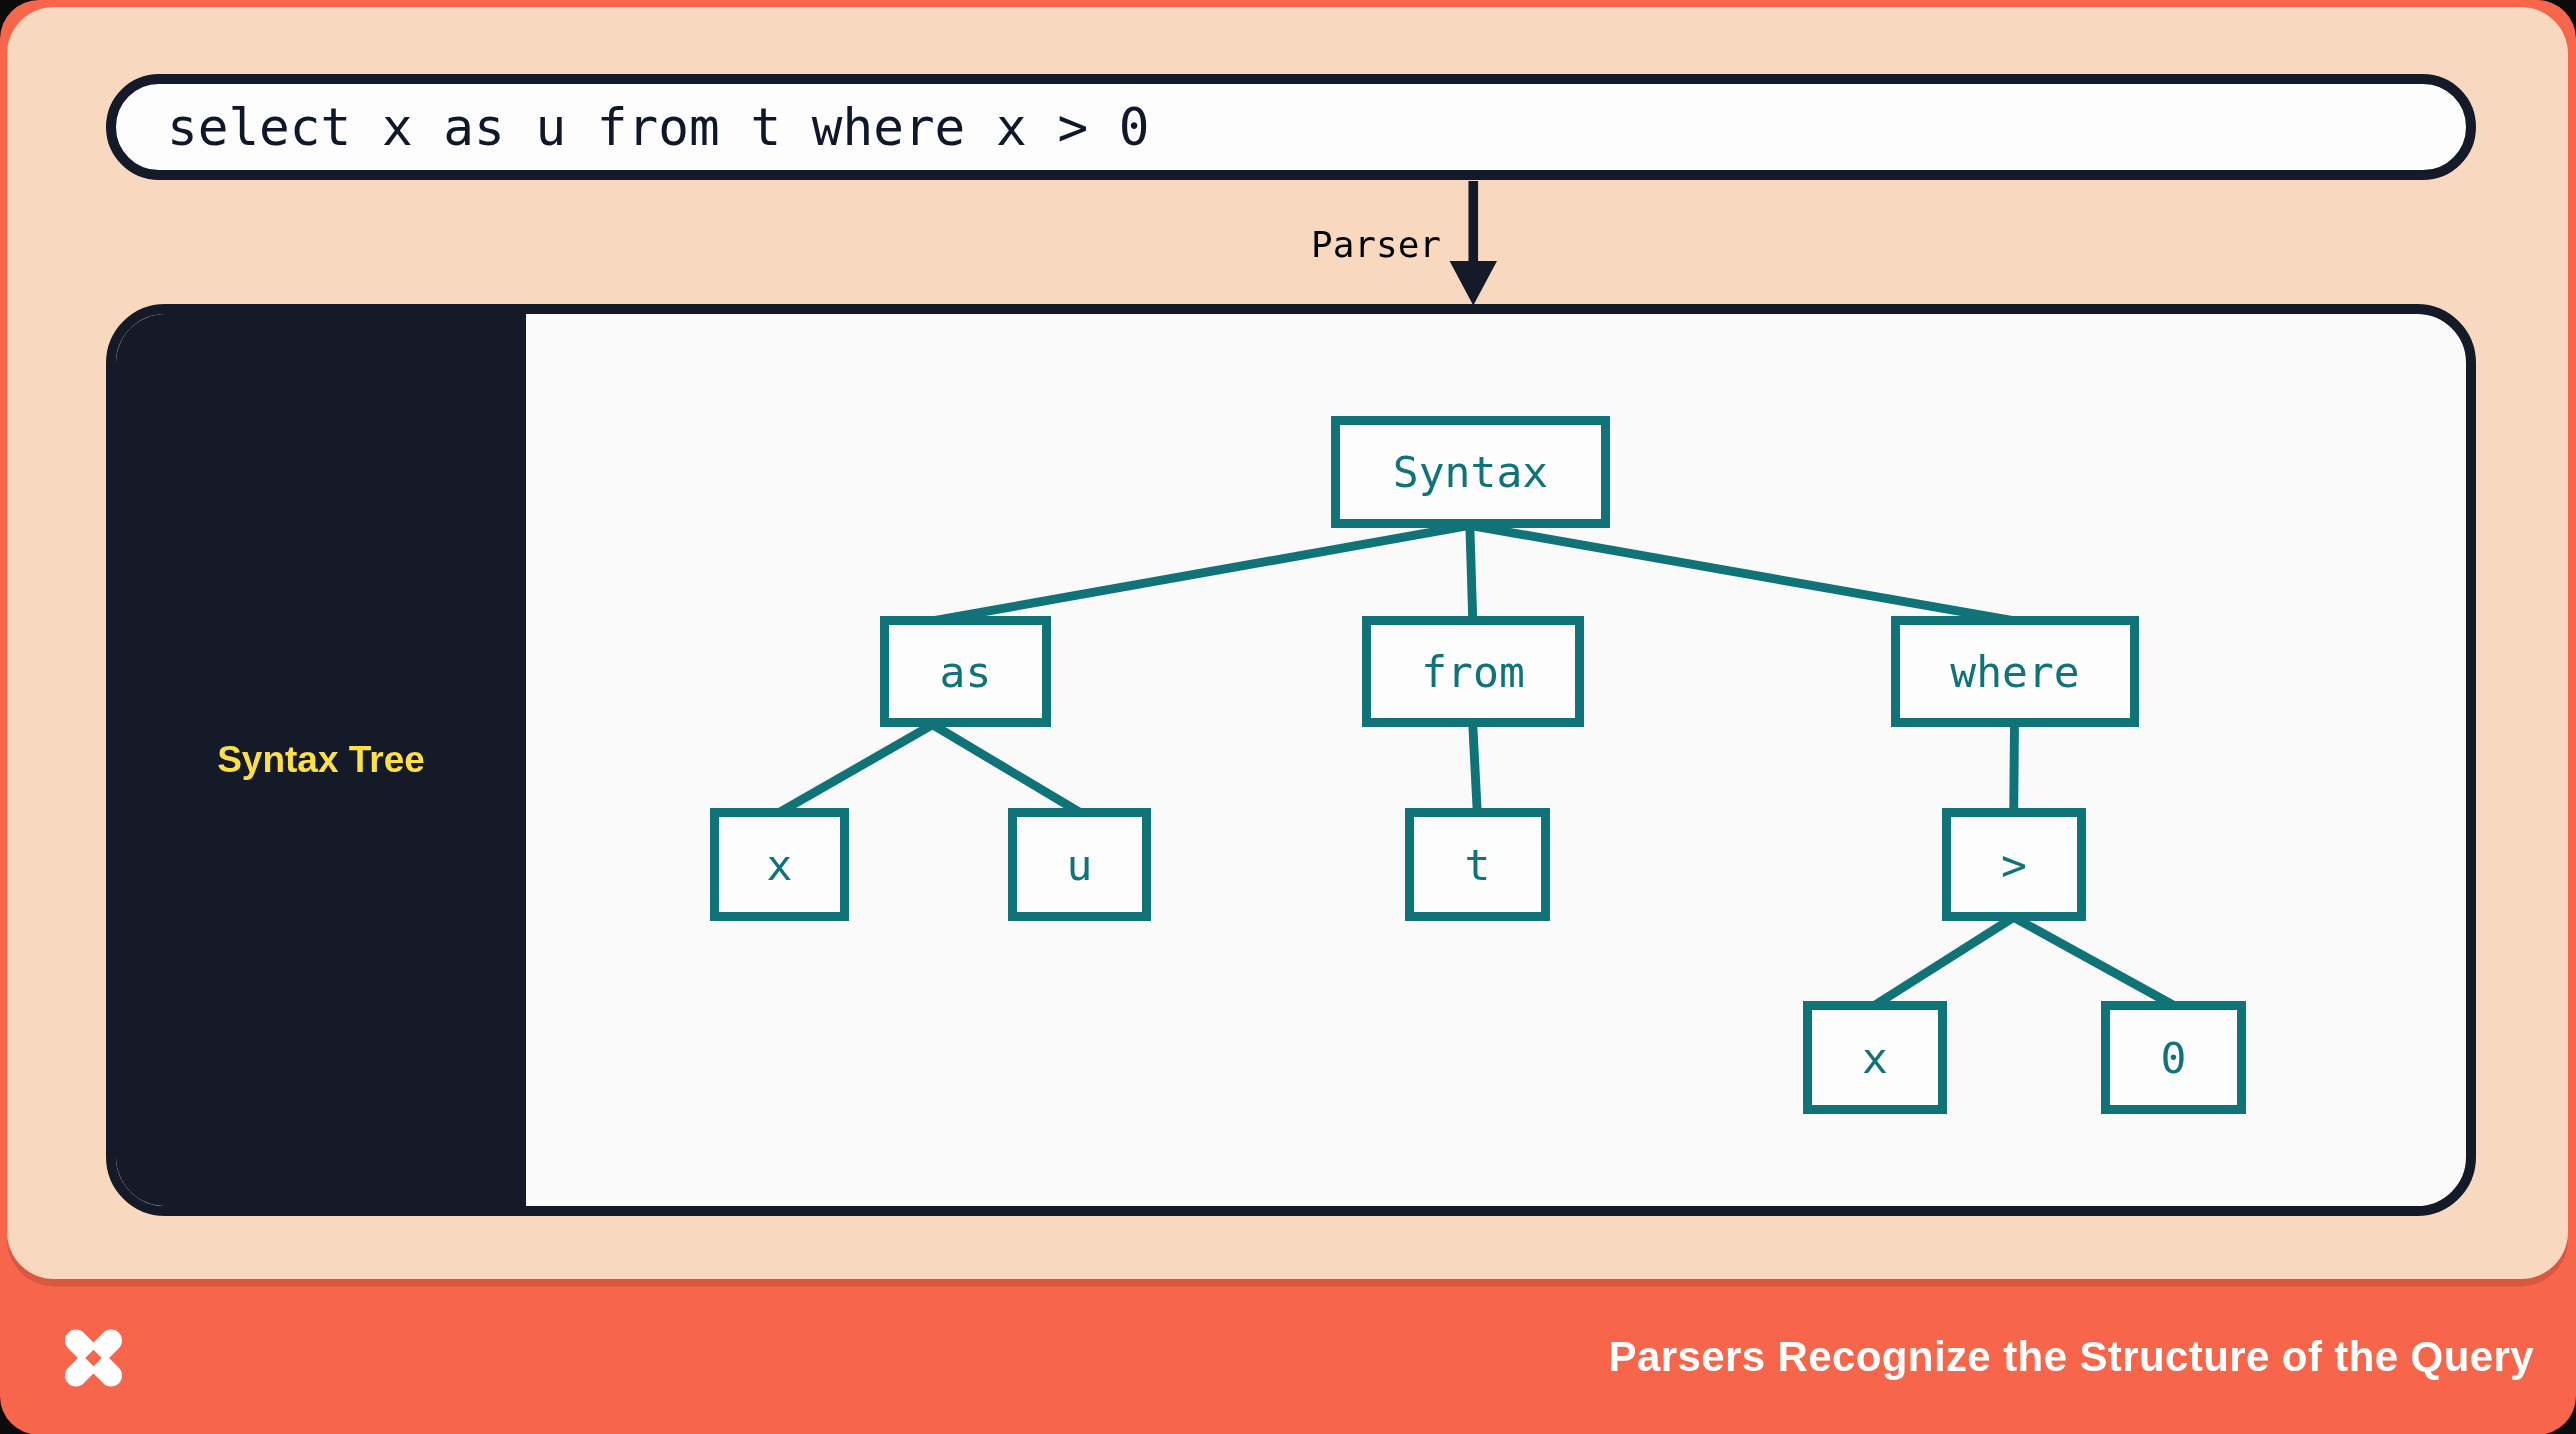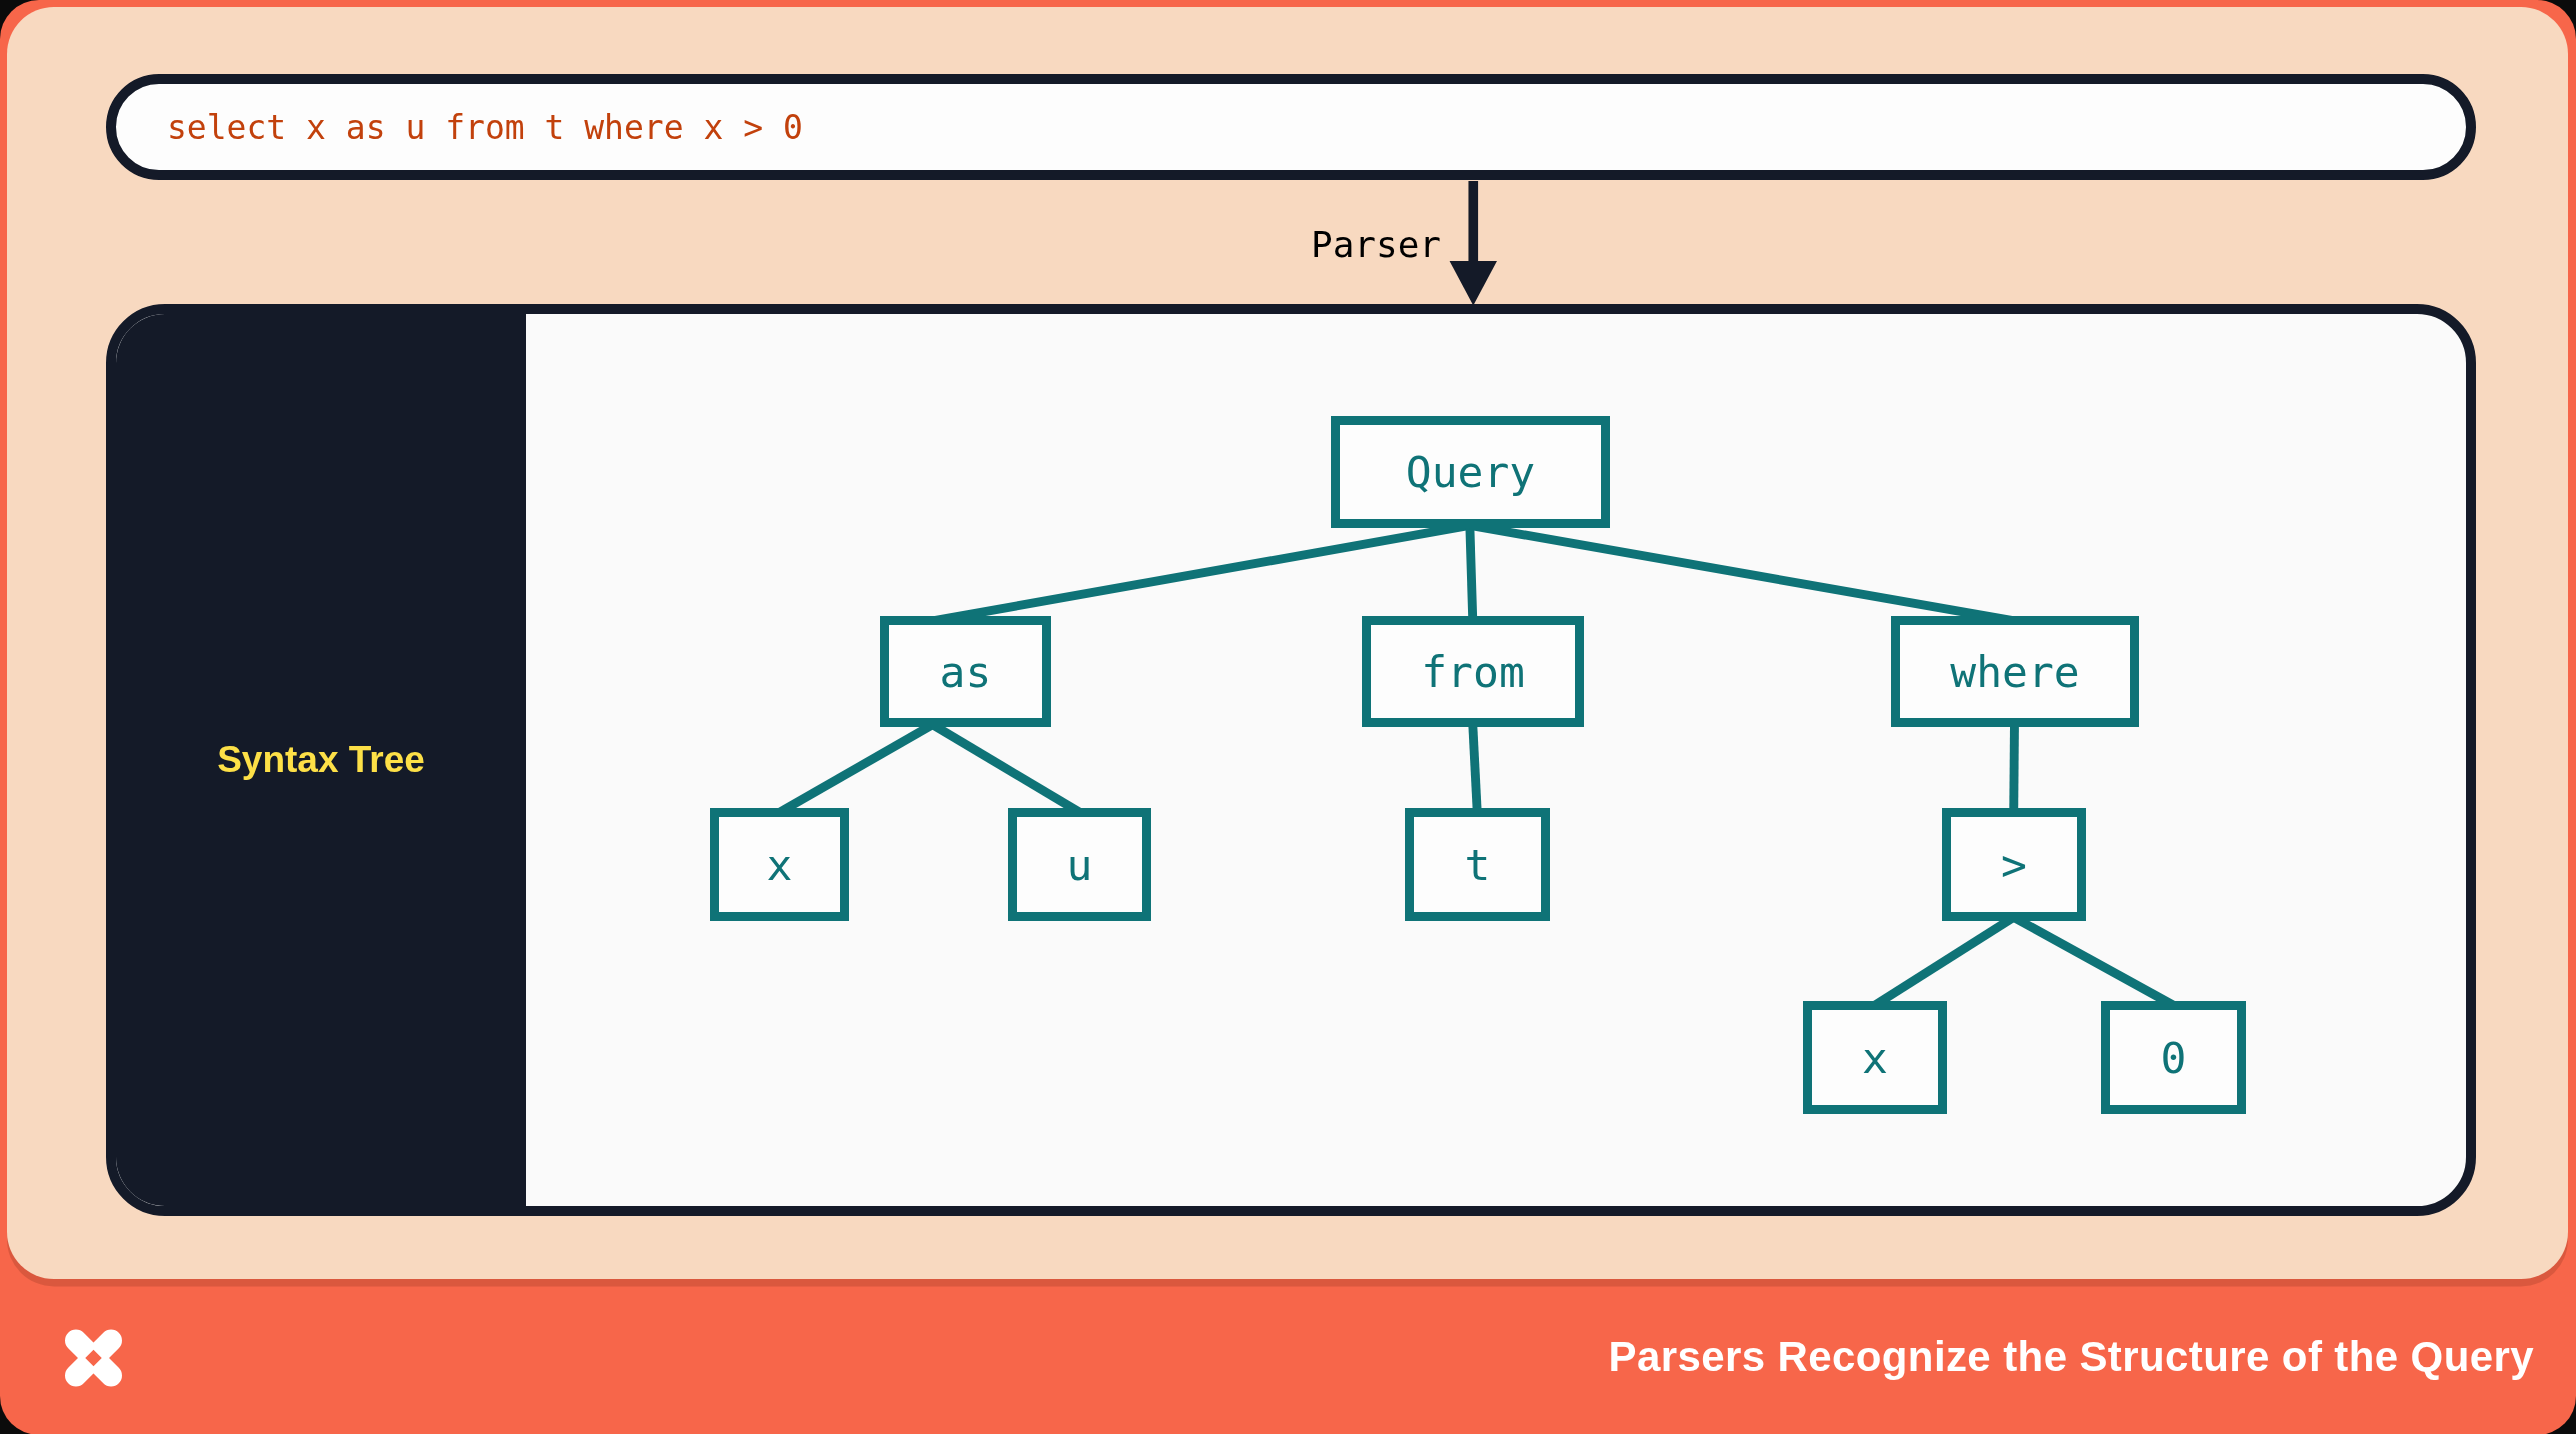--- a/index.html
+++ b/index.html
@@ -48,22 +48,22 @@
     font-size: 37px;
     letter-spacing: 0.7px;
     flex: none;
   }
   .sql-pill-value {
     flex: 1;
     display: flex;
     align-items: center;
     padding-left: 51px;
     font-family: "DejaVu Sans Mono", monospace;
-    font-size: 33px;
-    color: #c2410c;
+    font-size: 51px;
+    color: #0f172a;
     white-space: pre;
   }
 
   
   .parser-label {
     position: absolute;
     left: 1145px; top: 224px;
     width: 296px;
     text-align: right;
     font-family: "DejaVu Sans Mono", monospace;
@@ -178,21 +178,21 @@
         <line x1="1827" y1="285" x2="2562" y2="414"></line>
         <line x1="1102" y1="554" x2="896" y2="672"></line>
         <line x1="1102" y1="554" x2="1300" y2="672"></line>
         <line x1="1831" y1="554" x2="1837" y2="672"></line>
         <line x1="2562" y1="554" x2="2561" y2="672"></line>
         <line x1="2561" y1="814" x2="2373" y2="933"></line>
         <line x1="2561" y1="814" x2="2777" y2="933"></line>
       </g>
     </svg>
 
-    <div class="node n-select">Query</div>
+    <div class="node n-select">Syntax</div>
     <div class="node n-as">as</div>
     <div class="node n-from">from</div>
     <div class="node n-where">where</div>
     <div class="node n-x1">x</div>
     <div class="node n-u">u</div>
     <div class="node n-t">t</div>
     <div class="node n-gt">&gt;</div>
     <div class="node n-x2">x</div>
     <div class="node n-zero">0</div>
   </div>

